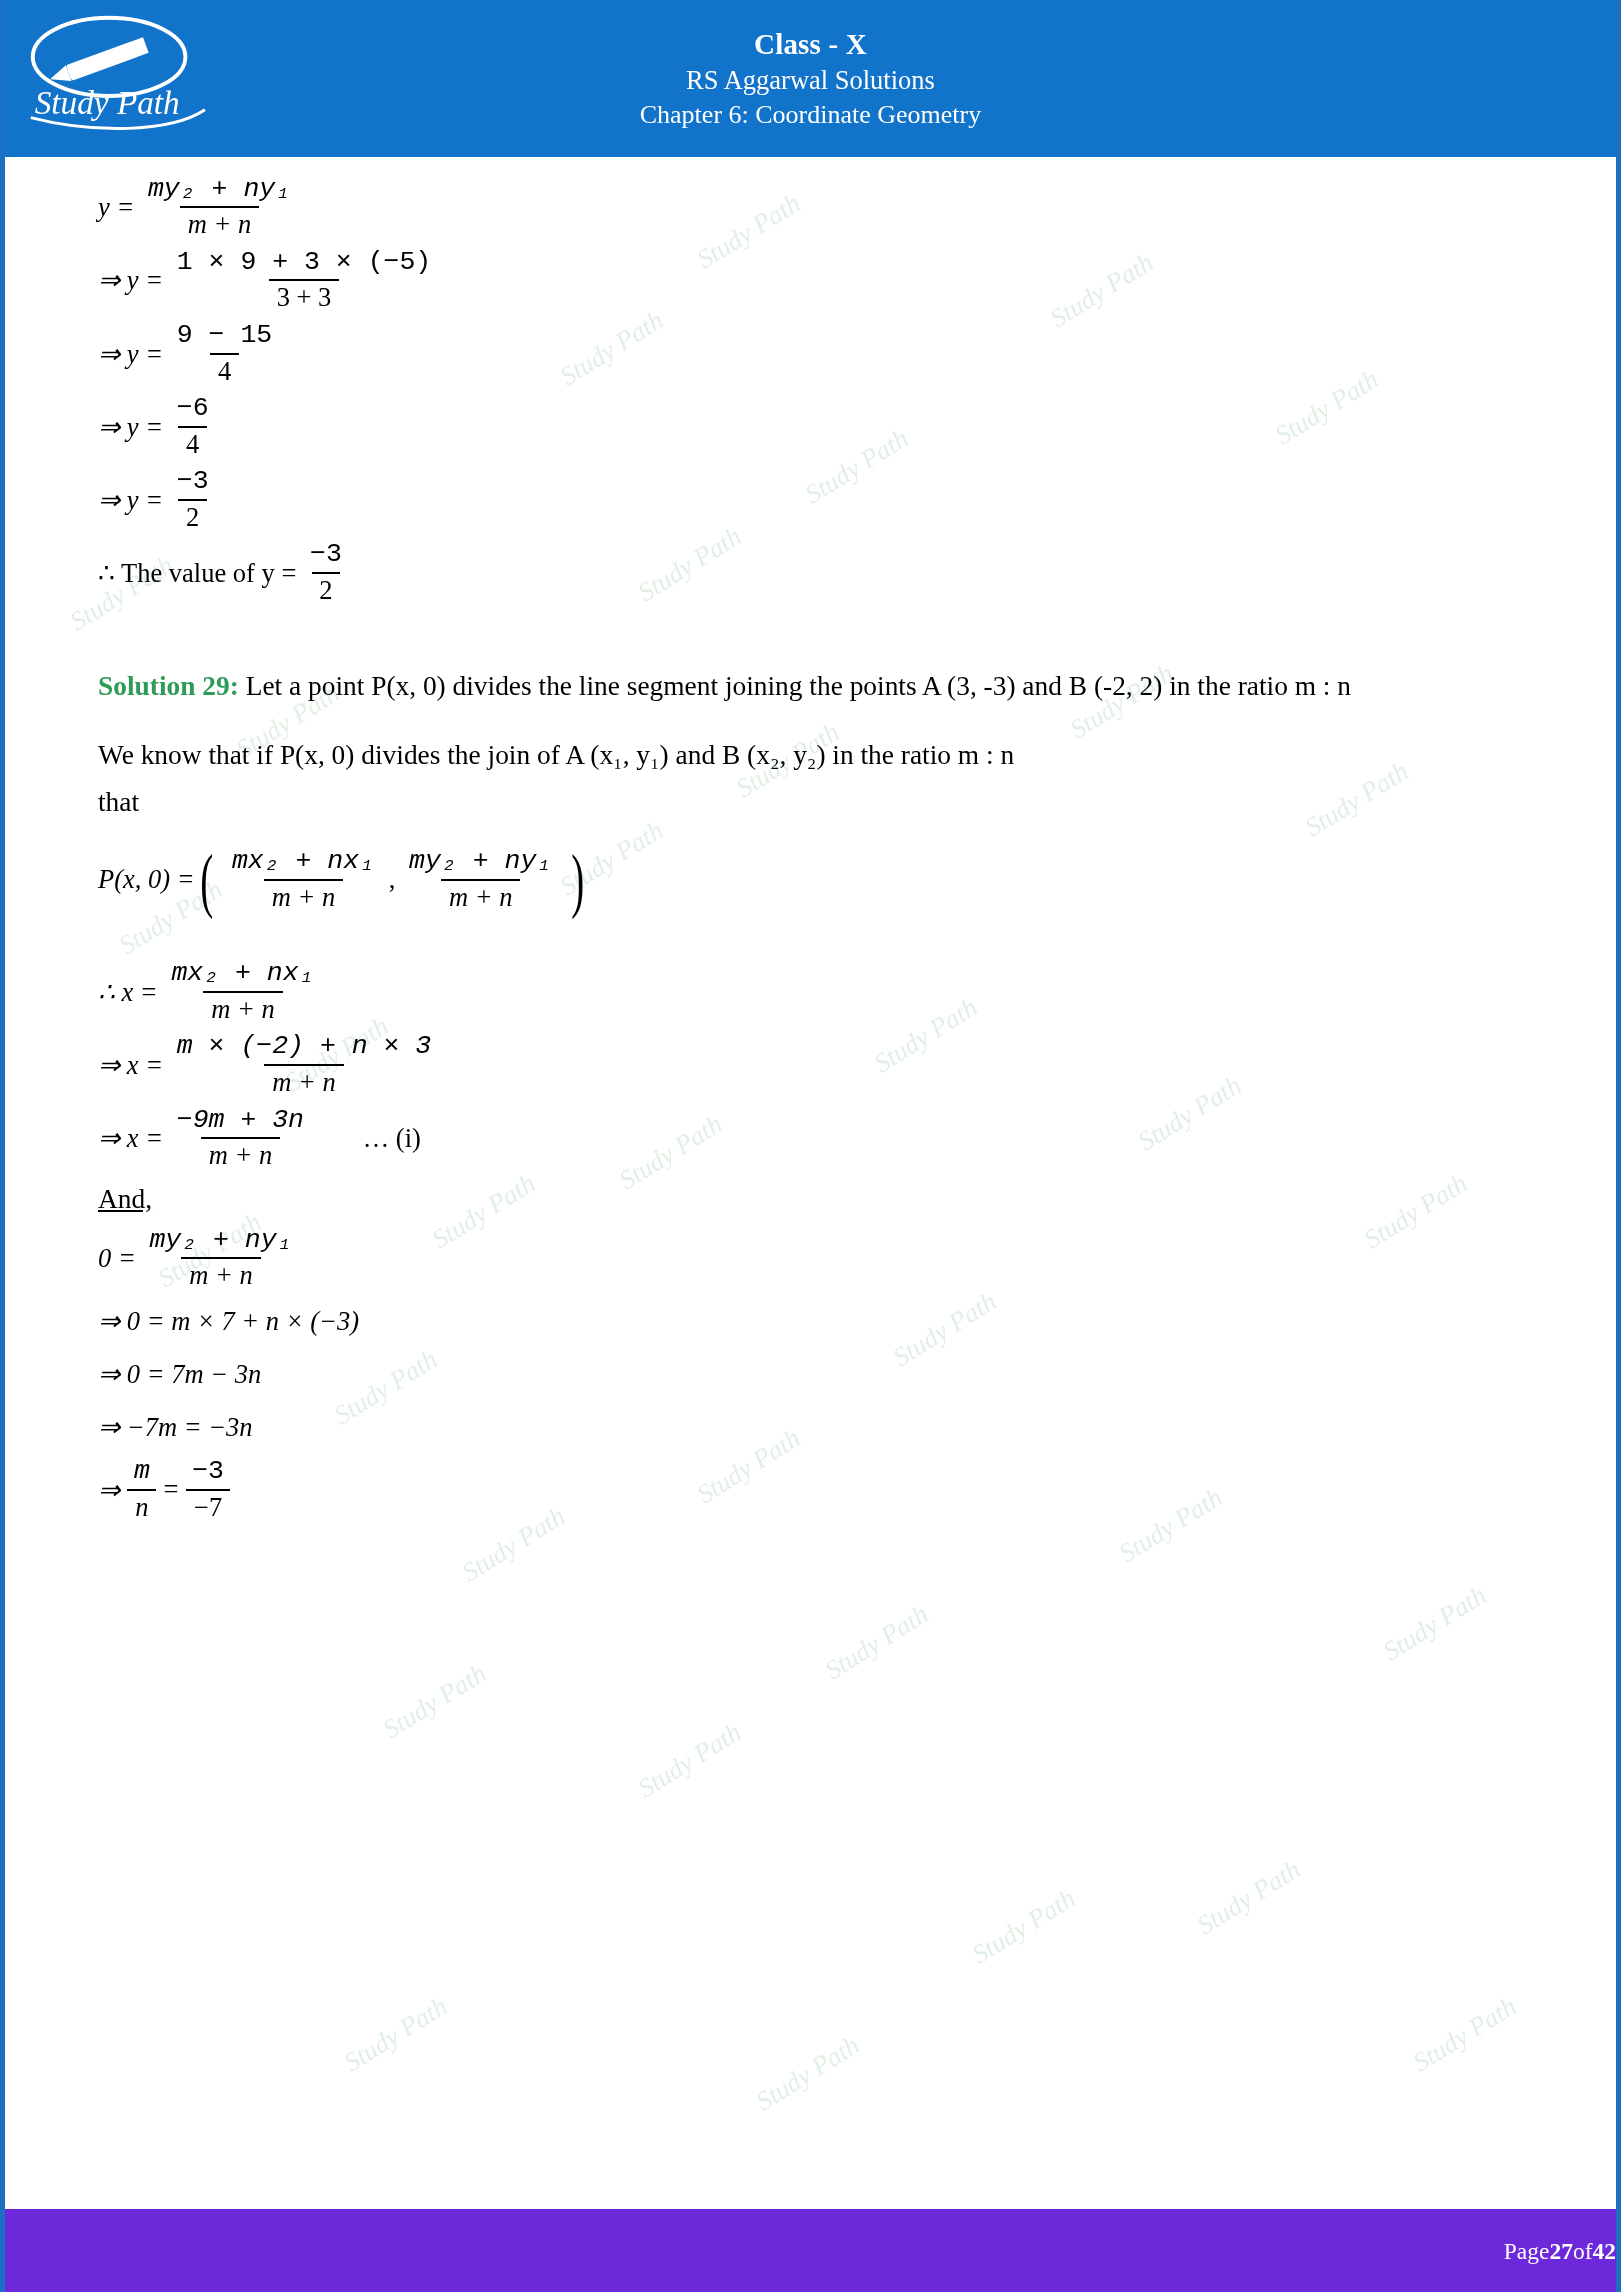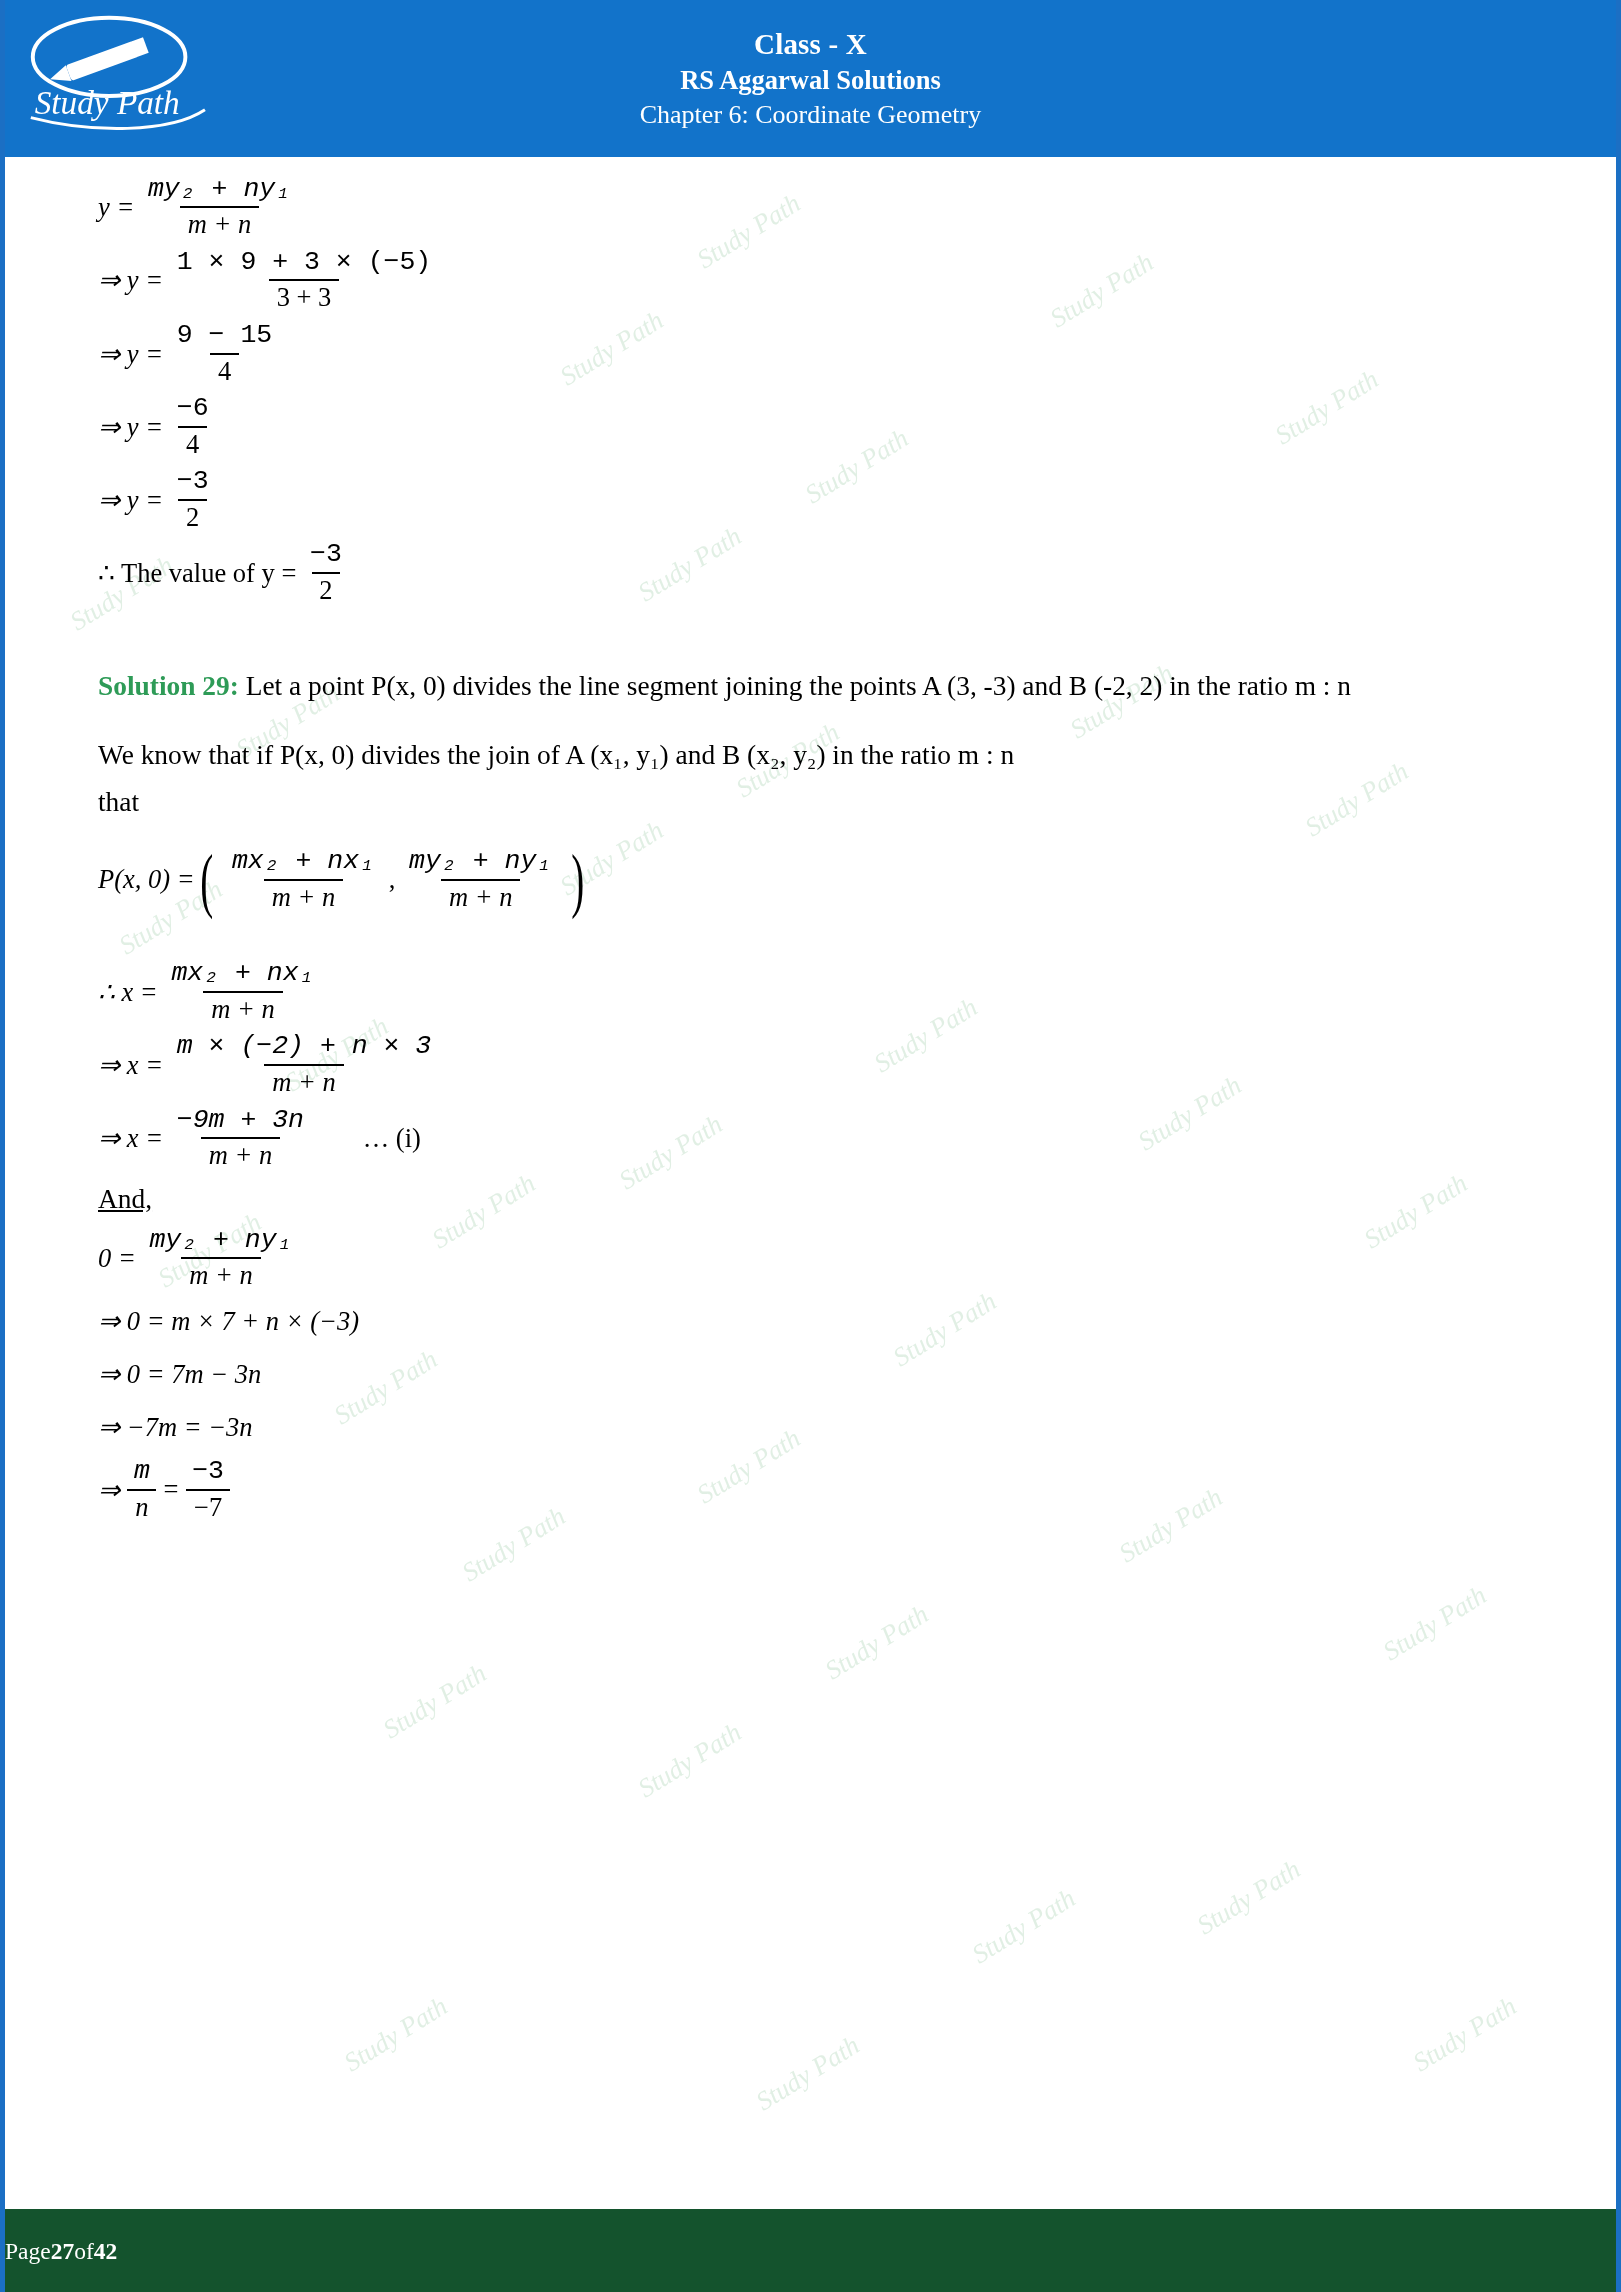--- a/index.html
+++ b/index.html
@@ -46,35 +46,34 @@
     text-align: center;
     line-height: 1.32;
   }
   .header-line1 {
     font-size: 29px;
     font-weight: bold;
     letter-spacing: 0.2px;
   }
   .header-line2 {
     font-size: 26.5px;
-    font-weight: bold;
   }
   .header-line3 {
     font-size: 26px;
   }
   
   .footer {
     position: absolute;
     left: 0; right: 0; bottom: 0;
     height: 84px;
-    background: #14532d;
+    background: #6d28d9;
     color: #ffffff;
     display: flex;
     align-items: center;
-    justify-content: flex-start;
+    justify-content: flex-end;
     font-size: 23.5px;
   }
   .footer b { font-weight: bold; }
   
   .content {
     position: absolute;
     top: 157px;
     left: 0;
     right: 0;
     bottom: 84px;

